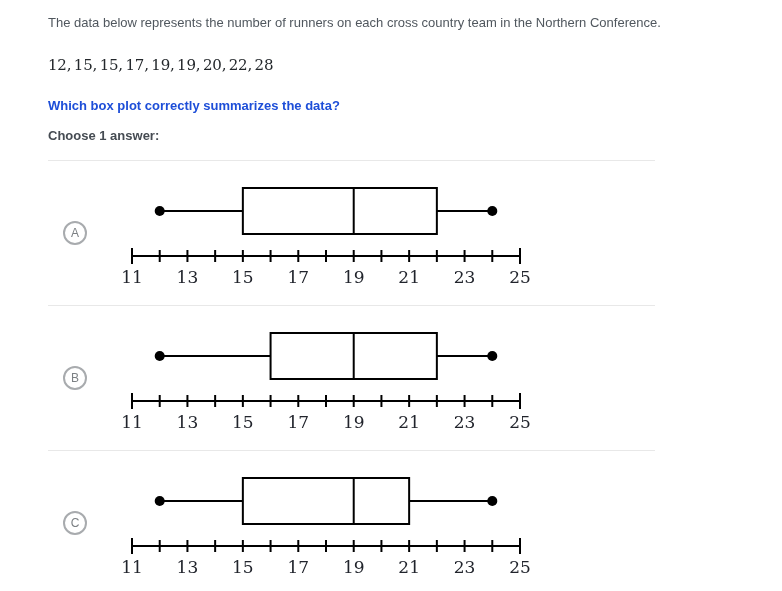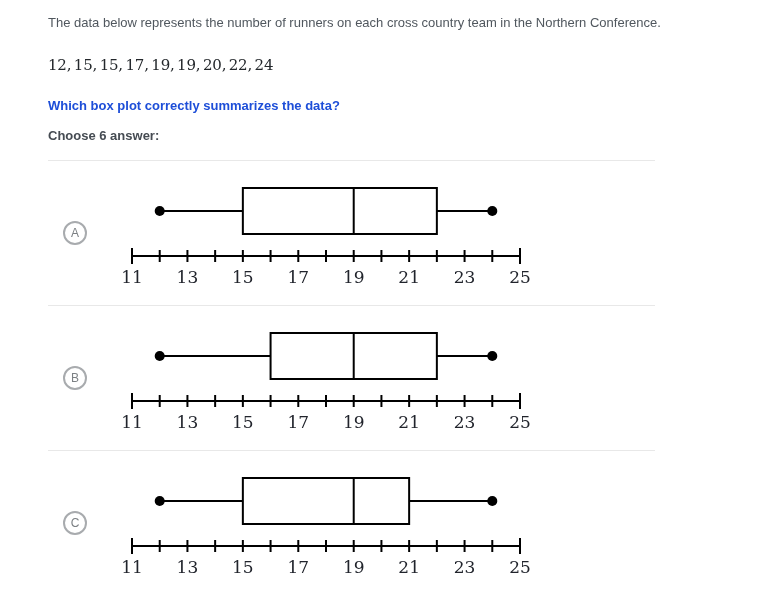--- a/index.html
+++ b/index.html
@@ -42,25 +42,25 @@
     font-family: "DejaVu Serif", serif; font-size: 17px; fill: #21242c;
   }
 </style>
 </head>
 <body>
 
 <div class="page">
 
   <p class="question-prompt">The data below represents the number of runners on each cross country team in the Northern Conference.</p>
 
-  <p class="data-values">12, 15, 15, 17, 19, 19, 20, 22, 24</p>
+  <p class="data-values">12, 15, 15, 17, 19, 19, 20, 22, 28</p>
 
   <p class="question-text">Which box plot correctly summarizes the data?</p>
 
-  <p class="choose-label">Choose 6 answer:</p>
+  <p class="choose-label">Choose 1 answer:</p>
 
   <div class="option-row">
     <div class="radio">
       <span>A</span>
     </div>
     <svg class="plot" width="607" height="144" viewBox="0 0 607 144">
         <line x1="84" y1="95" x2="472" y2="95" stroke="#000000" stroke-width="2"></line>
         <line x1="84" y1="87" x2="84" y2="103" stroke="#000000" stroke-width="2"></line>
         <line x1="111.71428571428572" y1="89" x2="111.71428571428572" y2="101" stroke="#000000" stroke-width="2"></line>
         <line x1="139.42857142857144" y1="89" x2="139.42857142857144" y2="101" stroke="#000000" stroke-width="2"></line>

